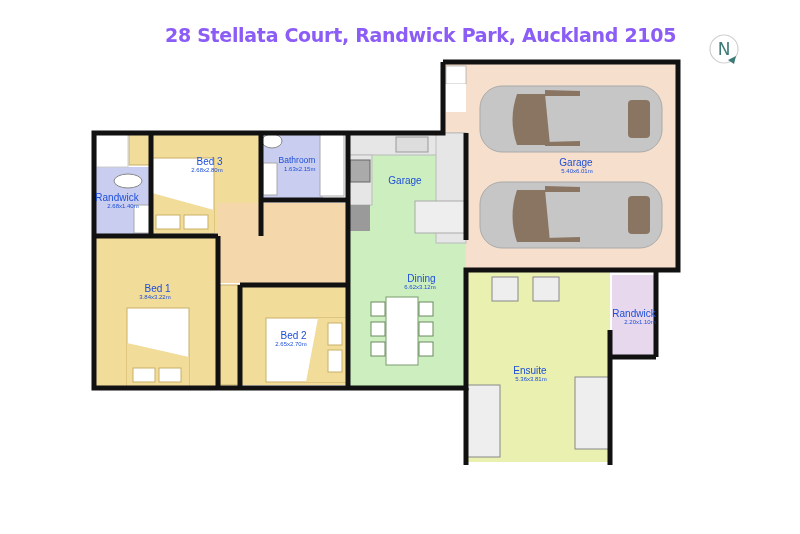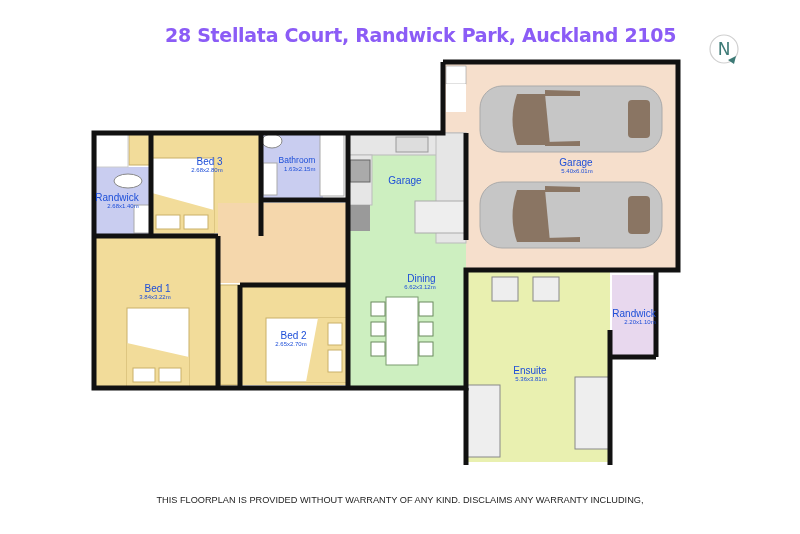--- a/index.html
+++ b/index.html
@@ -169,14 +169,13 @@
 <div class="lbl" style="left:634px;top:308px;">
   <span class="name">Randwick</span>
   <span class="dim">2.20x1.10m</span>
 </div>
 <div class="lbl" style="left:530px;top:365px;">
   <span class="name">Ensuite</span>
   <span class="dim">5.36x3.81m</span>
 </div>
 
 <div class="disclaimer">
-  <div>THIS FLOORPLAN IS PROVIDED WITHOUT WARRANTY OF ANY KIND. DISCLAIMS ANY WARRANTY INCLUDING,</div>
 </div>
 
 </body></html>

